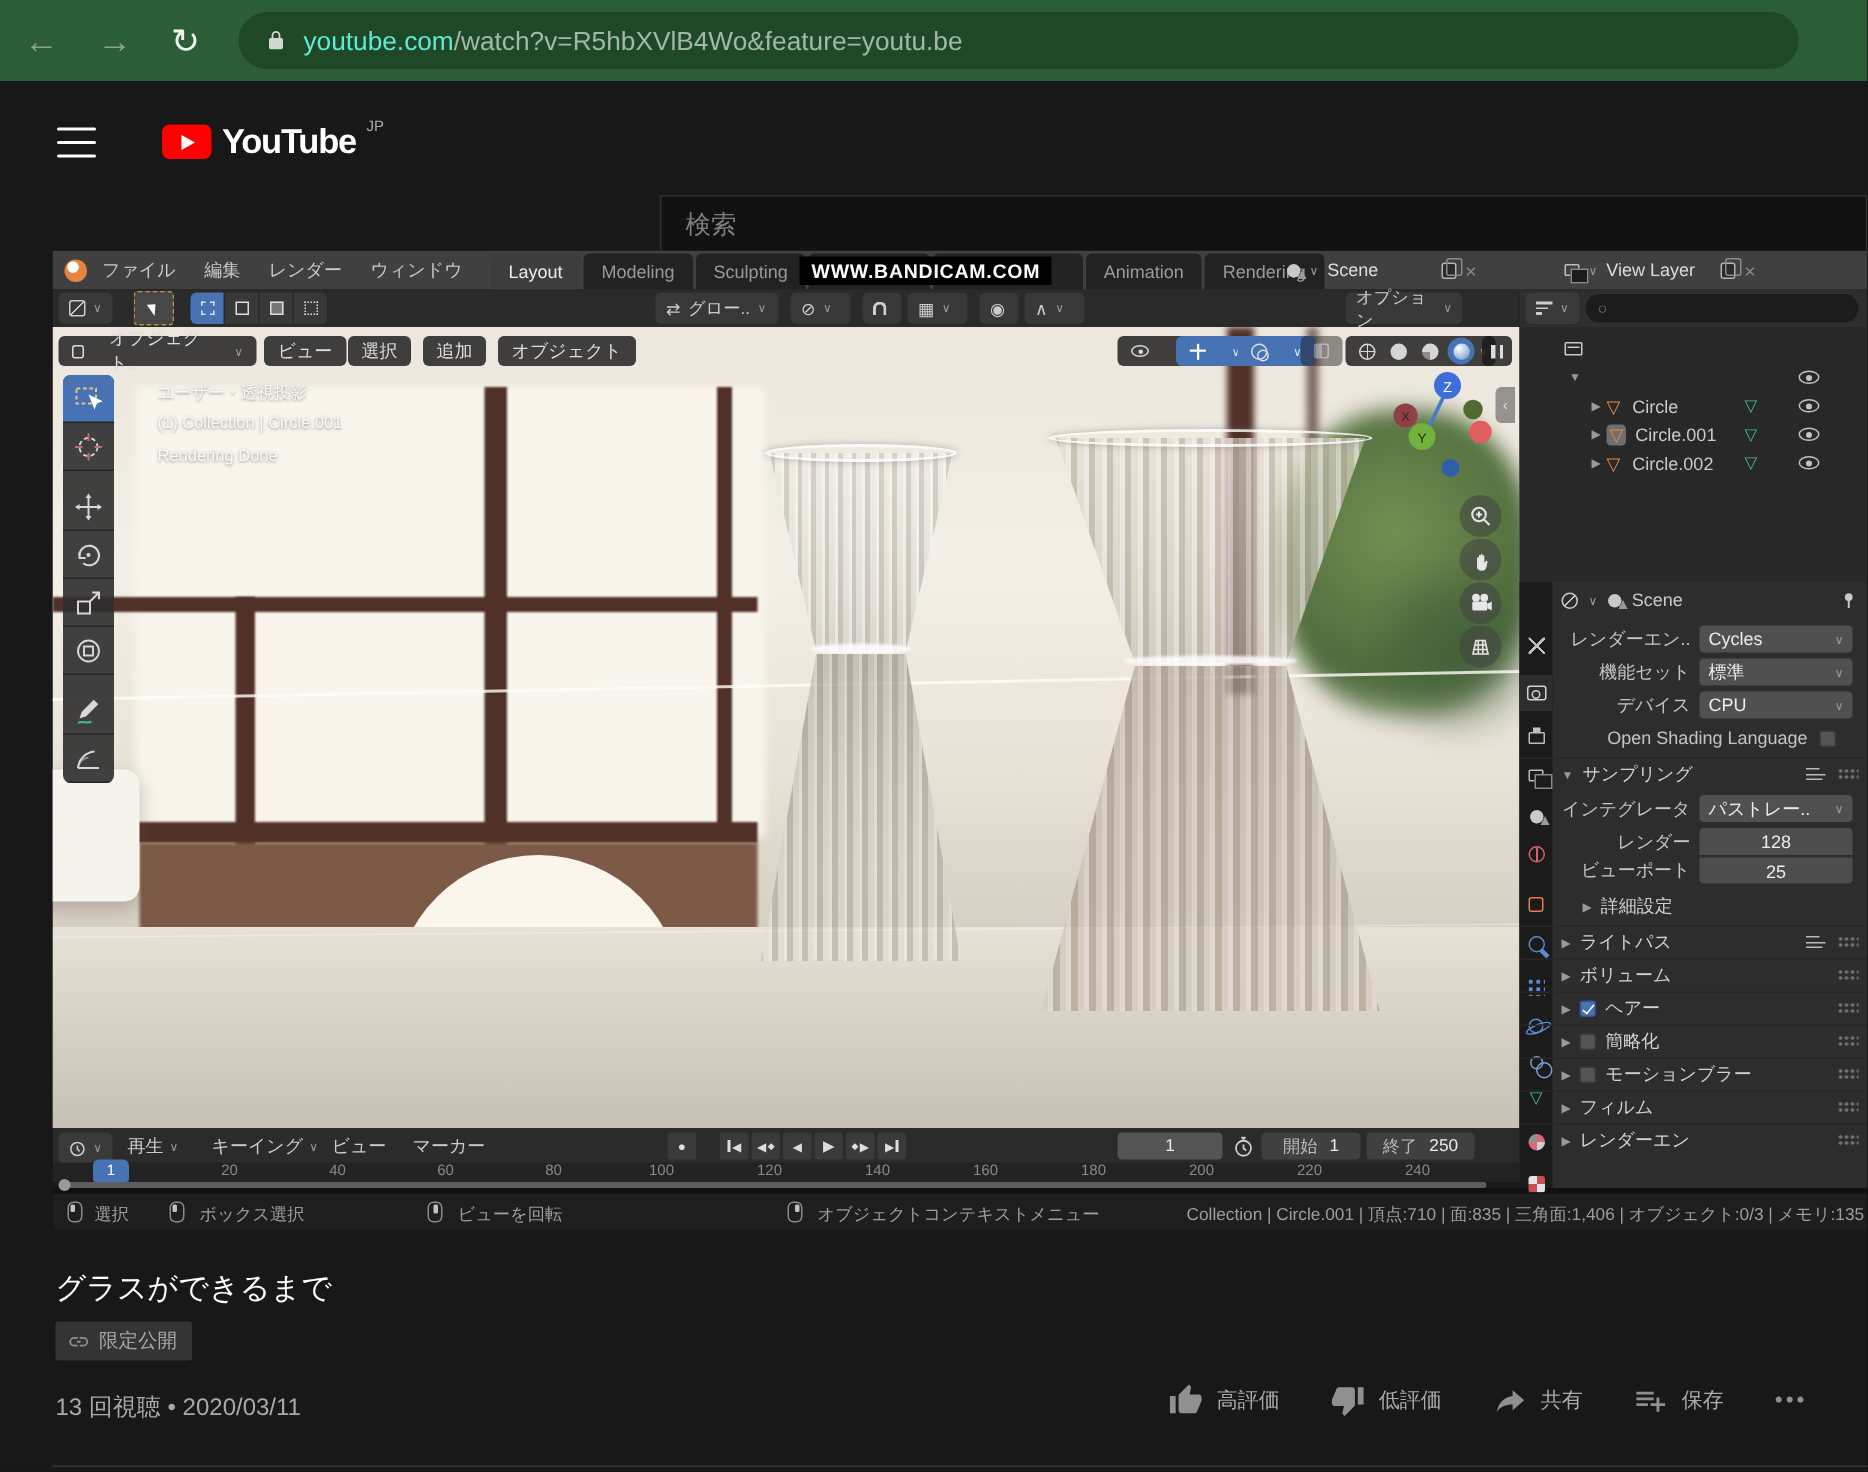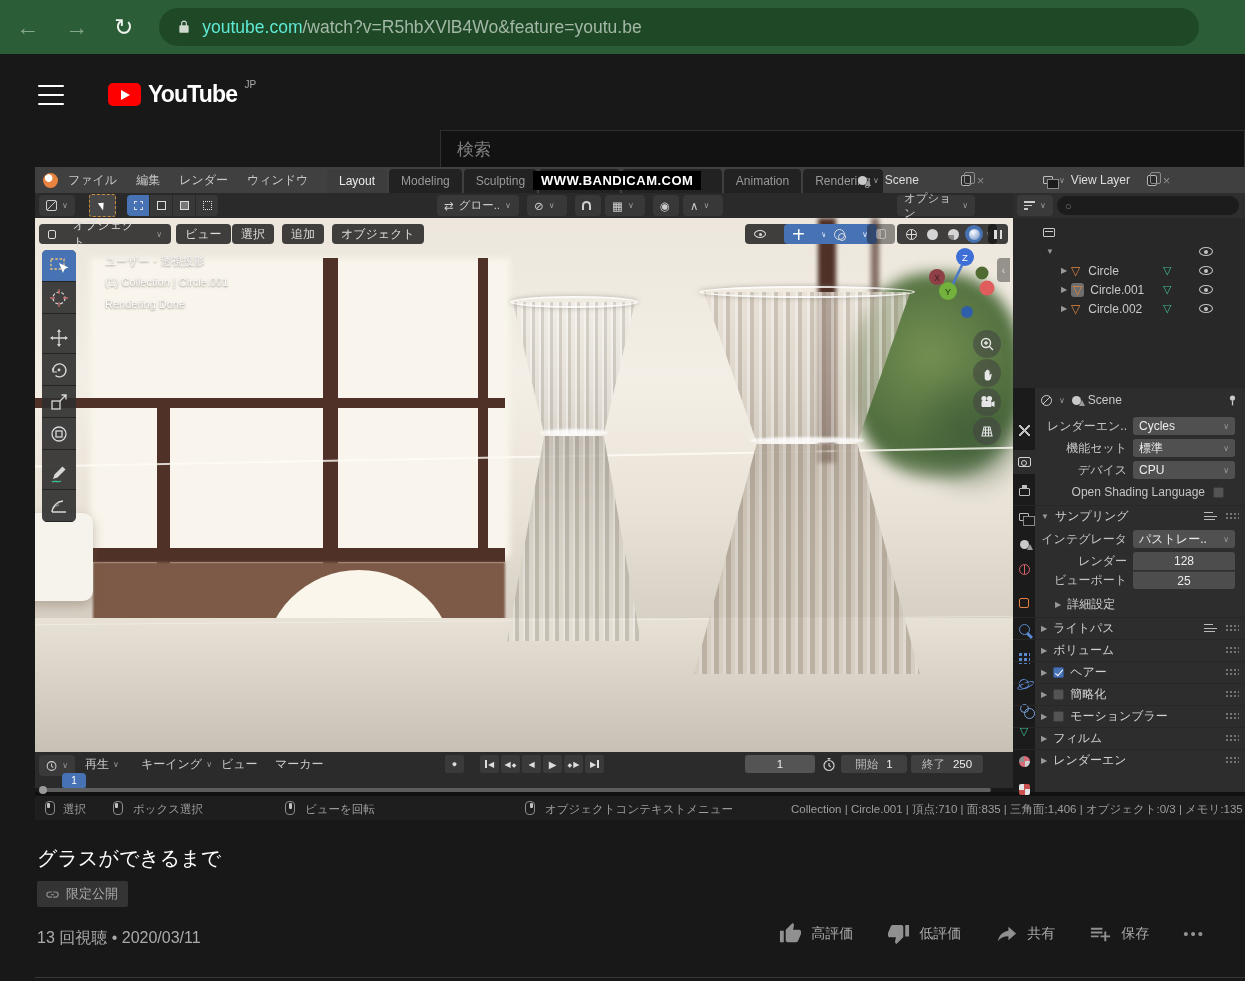--- a/index.html
+++ b/index.html
@@ -744,20 +744,34 @@
         <path d="M7 6v2.5l1.8 1.5M5.5 1.5h3M7 1.5v2"></path>
       </svg>
     <span class="tfield" style="left:806px;width:66px;background:#404040">
         <span style="color:#bbb">開始</span>
         <span>1</span>
       </span>
     <span class="tfield" style="left:876px;width:72px;background:#404040">
         <span style="color:#bbb">終了</span>
         <span>250</span>
       </span>
+    <div class="ruler">
+      <span style="left:118px">20</span>
+      <span style="left:190px">40</span>
+      <span style="left:262px">60</span>
+      <span style="left:334px">80</span>
+      <span style="left:406px">100</span>
+      <span style="left:478px">120</span>
+      <span style="left:550px">140</span>
+      <span style="left:622px">160</span>
+      <span style="left:694px">180</span>
+      <span style="left:766px">200</span>
+      <span style="left:838px">220</span>
+      <span style="left:910px">240</span>
+    </div>
     <div class="playhead">1</div>
     <div class="tscroll">
         <div class="tthumb"></div>
         <div class="tknob"></div>
       </div>
   </div>
 
   <div class="bl-status ab">
     <span class="mi l" style="left:10px">
         <i></i>

